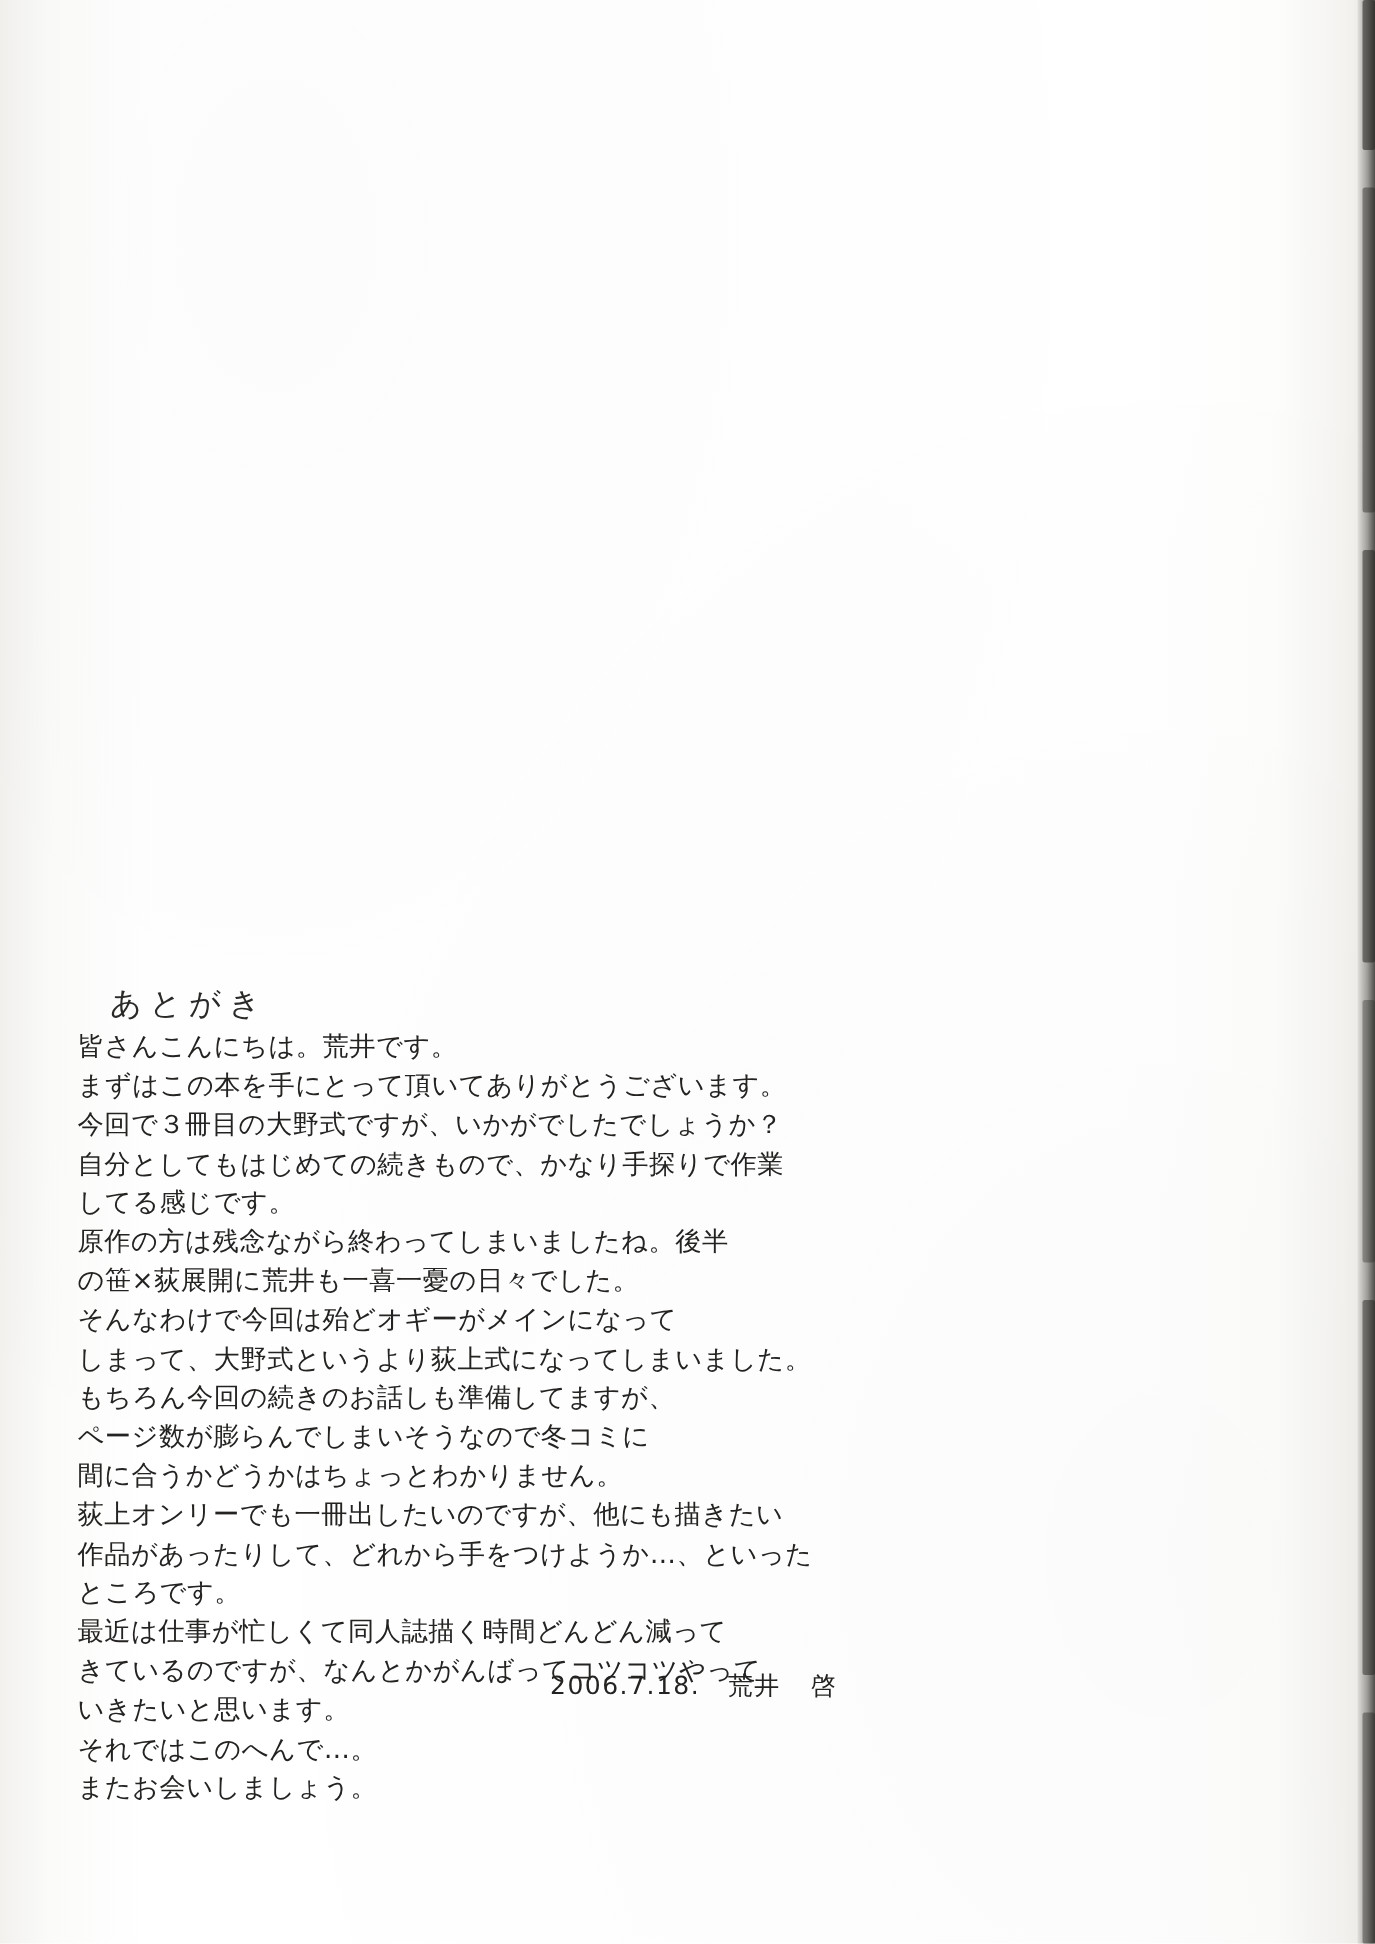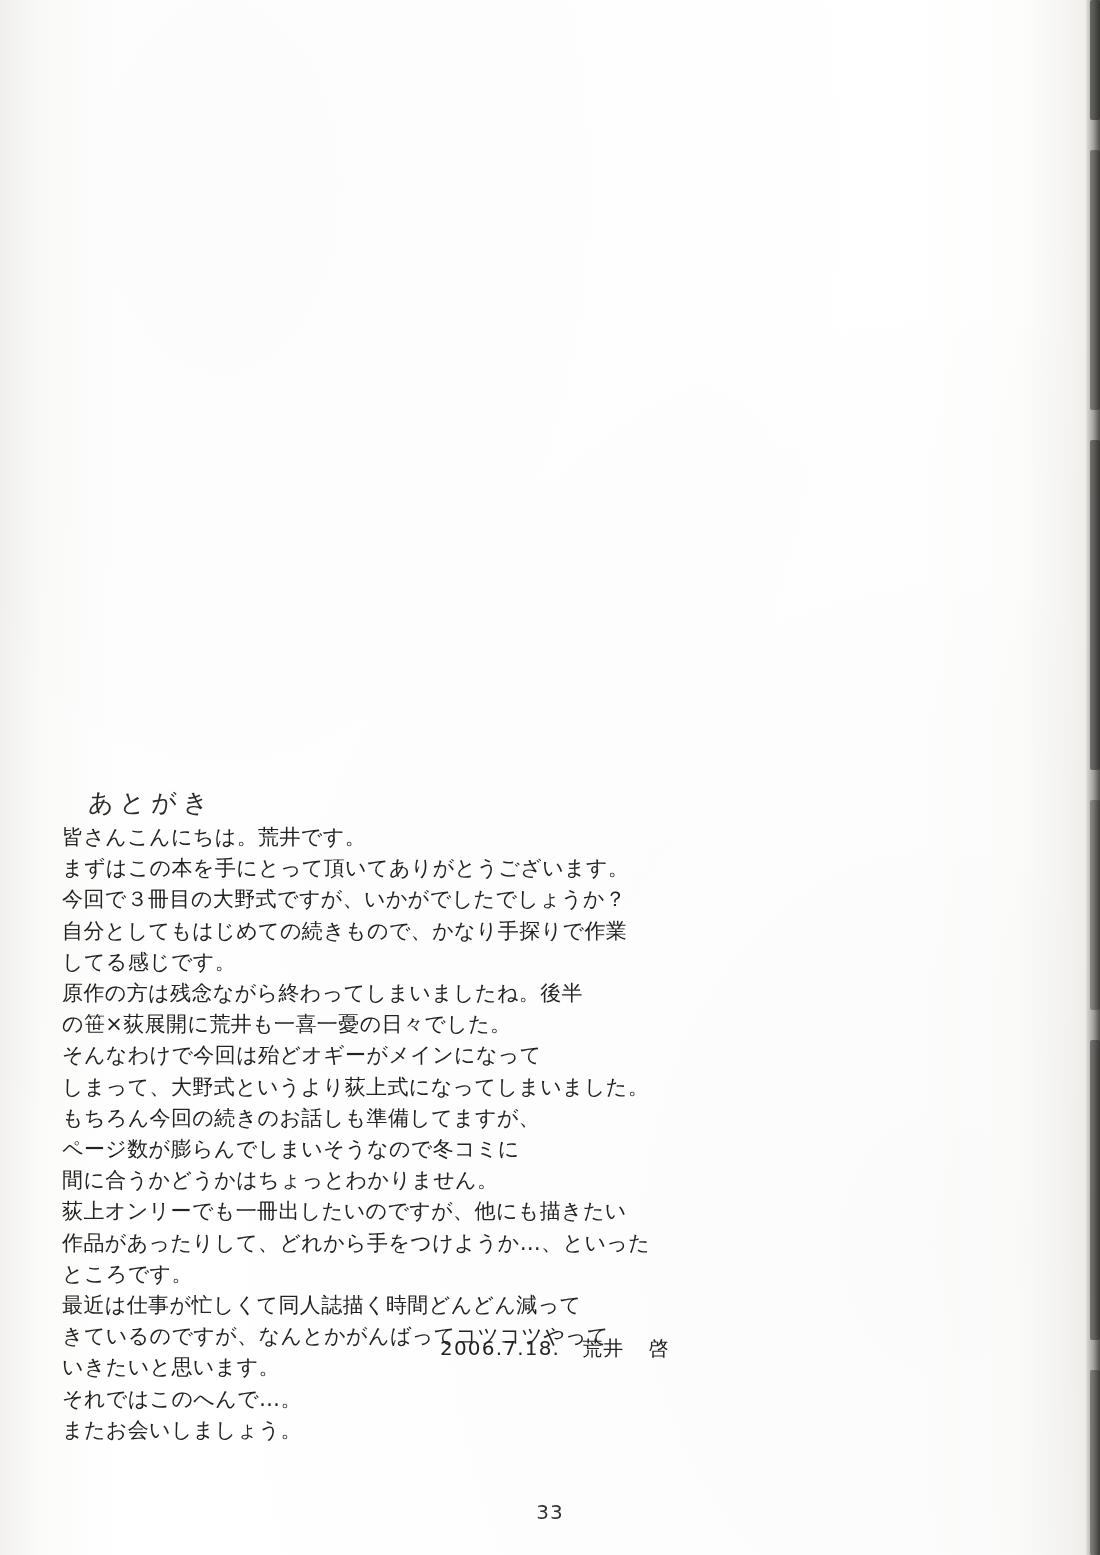--- a/index.html
+++ b/index.html
@@ -132,15 +132,14 @@
 最近は仕事が忙しくて同人誌描く時間どんどん減って
 きているのですが、なんとかがんばってコツコツやって
 いきたいと思います。
 それではこのへんで…。
 またお会いしましょう。</div>
 
   <div class="signature">
     <span class="sig-date">2006.7.18.</span><span class="sig-name-first">荒井</span><span>啓</span>
   </div>
 
-  <div class="page-number">33</div>
 
 </div>
 
 </body></html>

